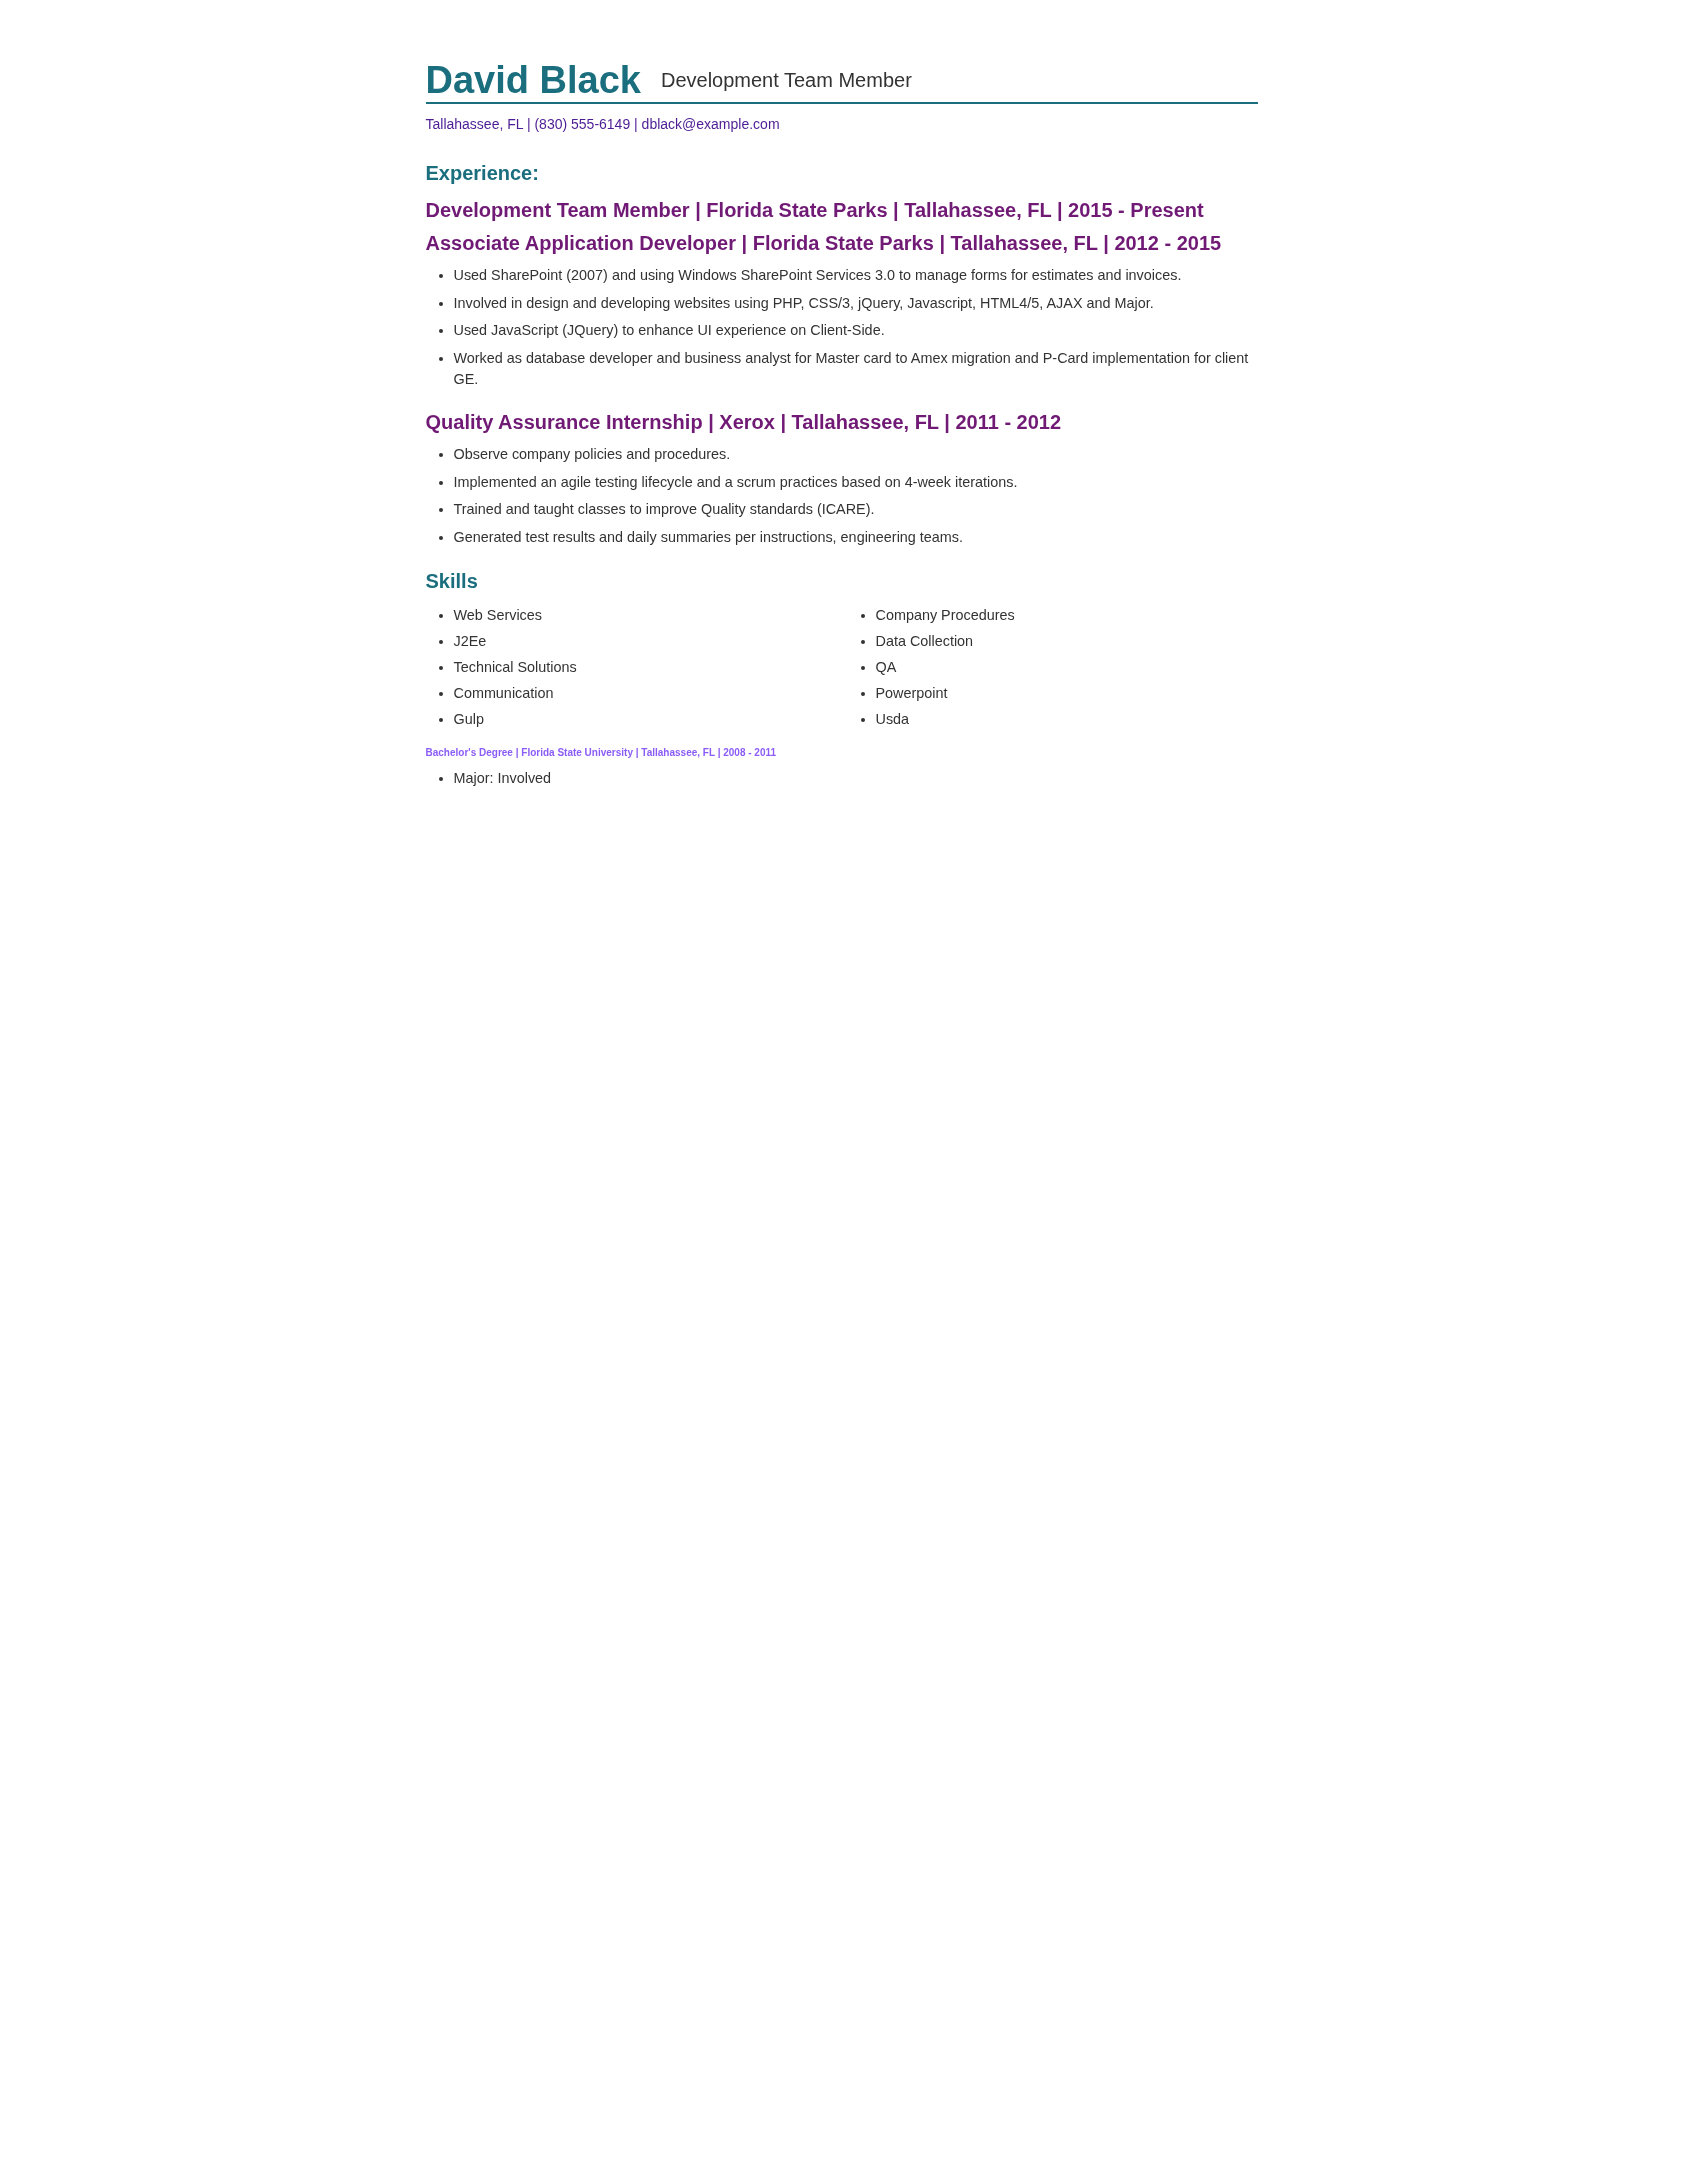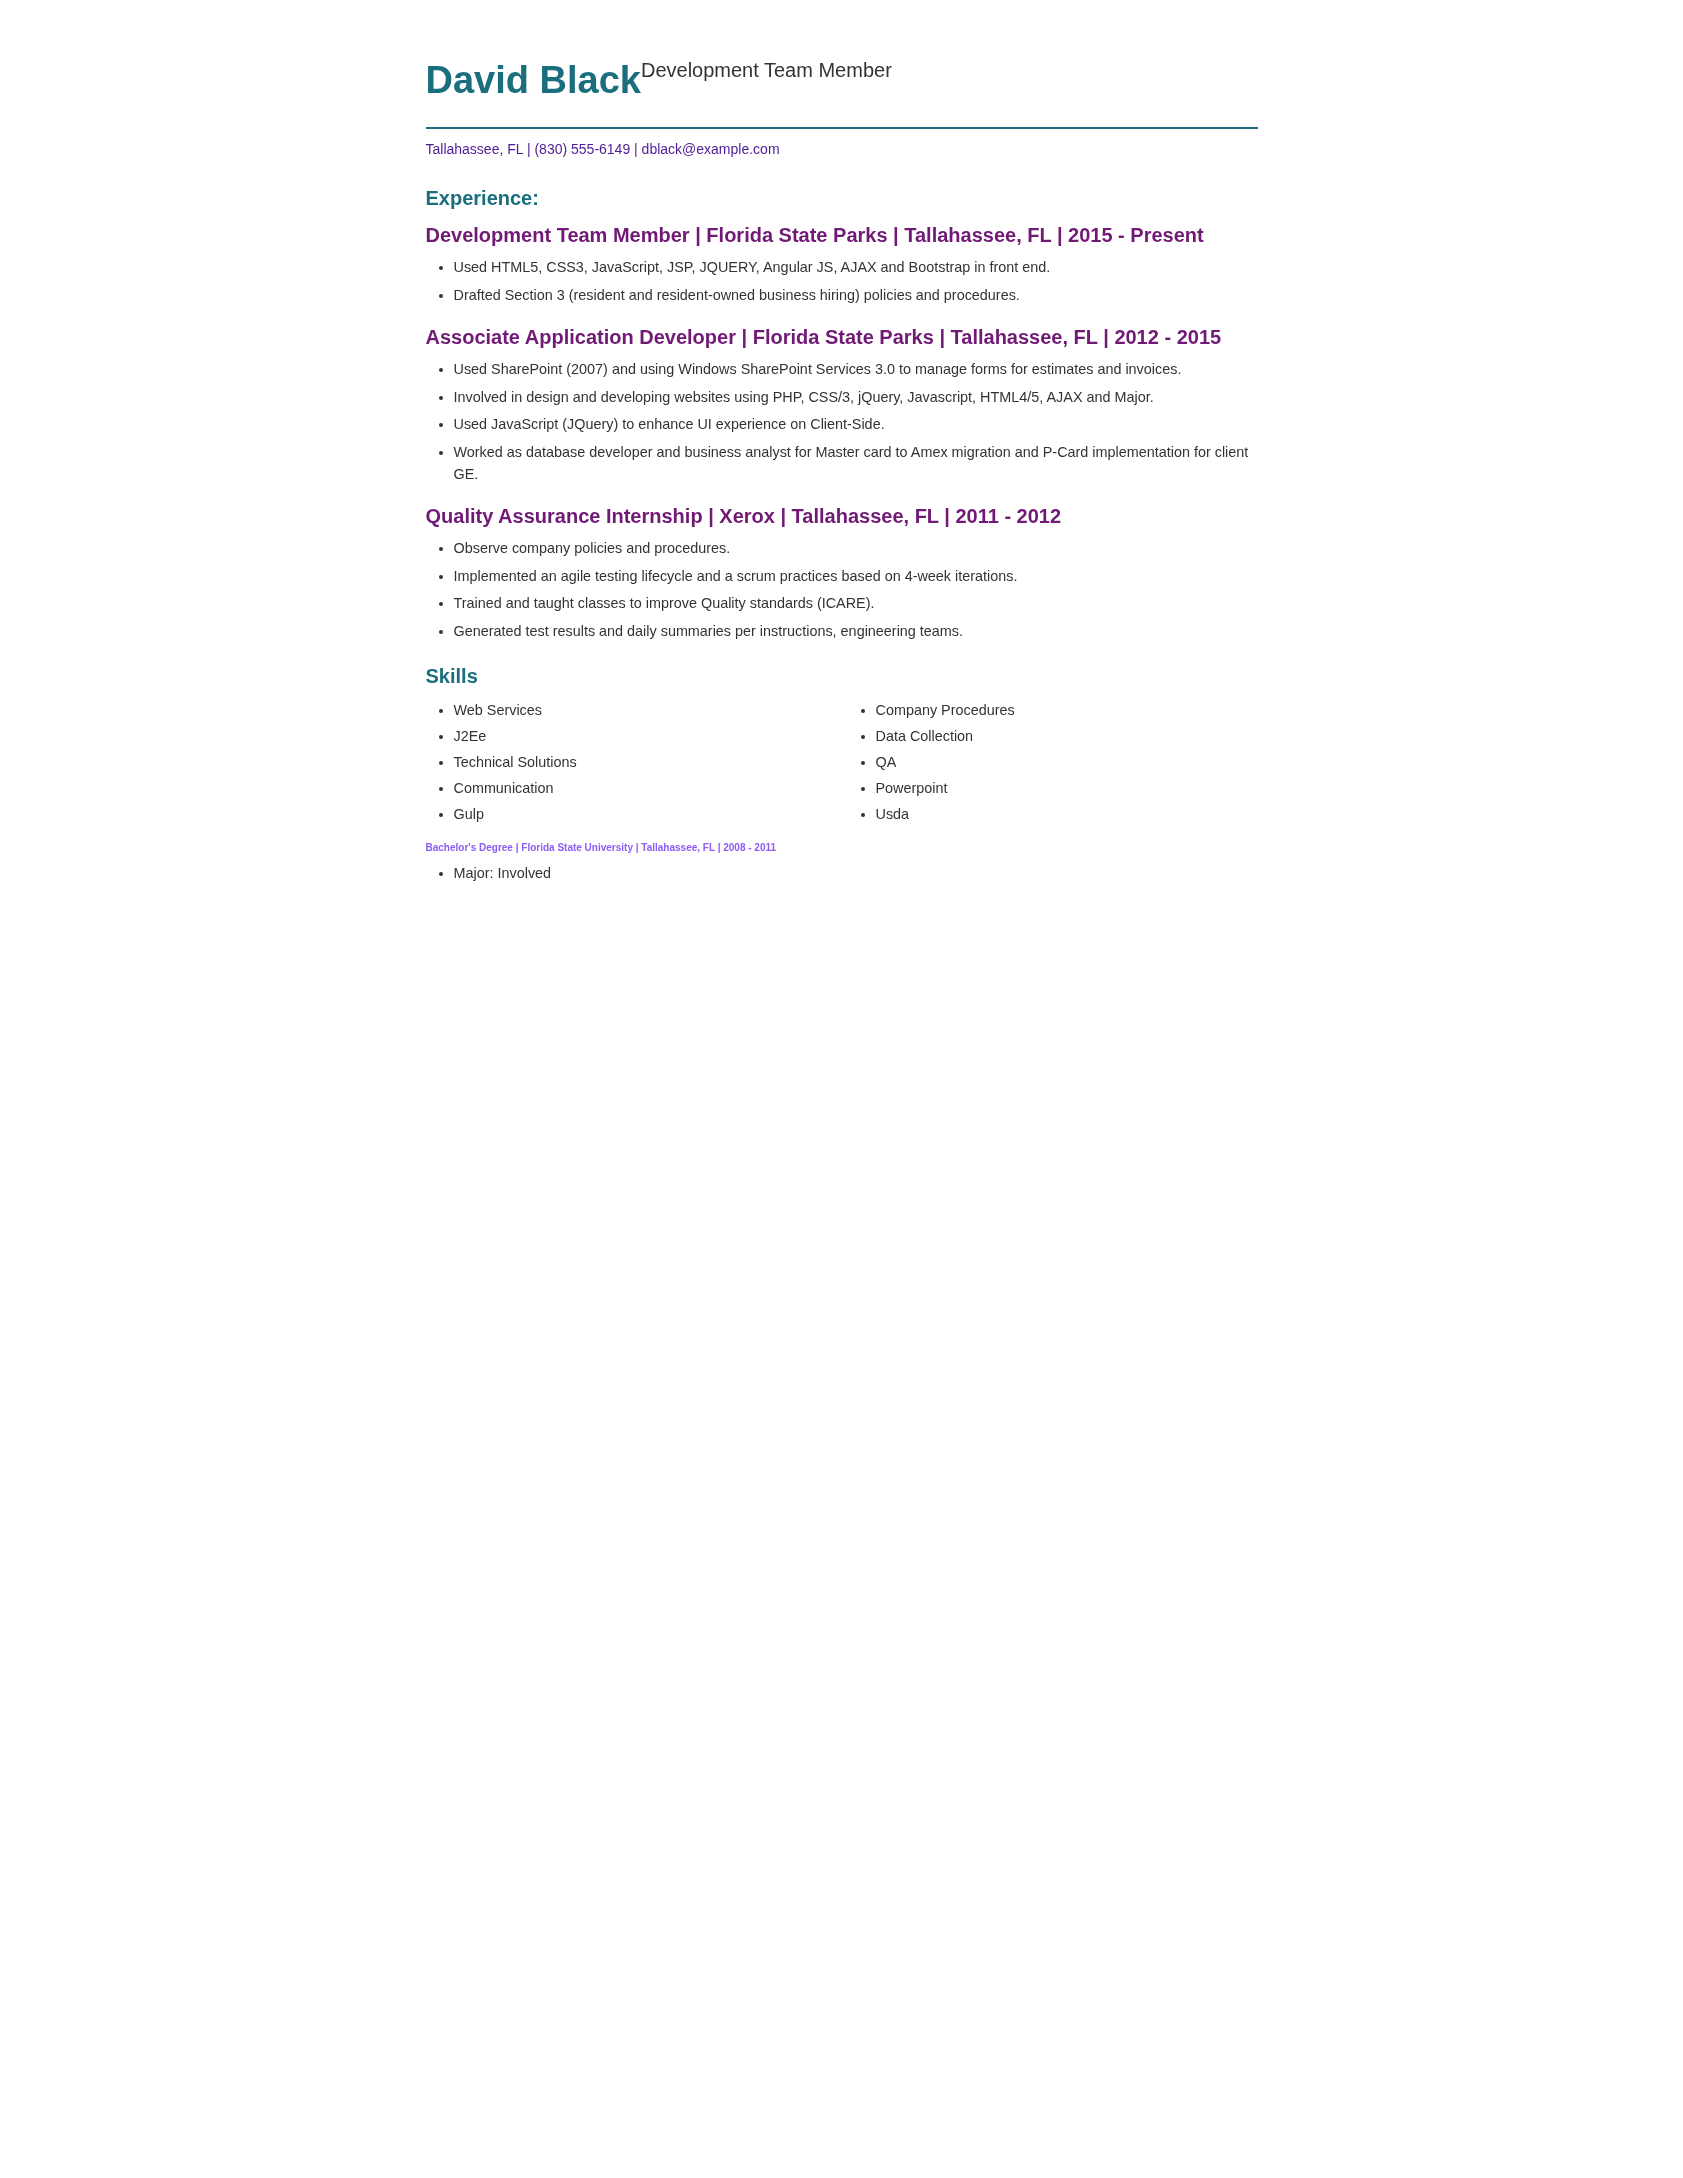--- a/index.html
+++ b/index.html
@@ -11,23 +11,23 @@
       font-family: Arial, sans-serif;
       font-size: 15px;
       color: #333;
       background: #fff;
       padding: 59px 79px;
       max-width: 990px;
       margin: 0 auto;
     }
     .header-name {
       display: flex;
-      align-items: flex-start;
-      gap: 0;
-      margin-bottom: 25px;
+      align-items: center;
+      gap: 20px;
+      margin-bottom: 0;
     }
     .name-text {
       font-size: 38px;
       font-weight: 900;
       color: #1a6e7e;
     }
     .title-text {
       font-size: 20px;
       font-weight: 400;
       color: #333;
@@ -95,24 +95,20 @@
   <span class="name-text">David Black</span>
   <span class="title-text">Development Team Member</span>
 </div>
 <hr class="header-divider">
 <div class="contact-info">Tallahassee, FL  |  (830) 555-6149  |  dblack@example.com</div>
 
 <div>
   <div class="section-title">Experience:</div>
 
   <div class="job-title">Development Team Member | Florida State Parks | Tallahassee, FL | 2015 - Present</div>
-  <ul class="bullets">
-    <li>Used HTML5, CSS3, JavaScript, JSP, JQUERY, Angular JS, AJAX and Bootstrap in front end.</li>
-    <li>Drafted Section 3 (resident and resident-owned business hiring) policies and procedures.</li>
-  </ul>
 
   <div class="job-title">Associate Application Developer | Florida State Parks | Tallahassee, FL | 2012 - 2015</div>
   <ul class="bullets">
     <li>Used SharePoint (2007) and using Windows SharePoint Services 3.0 to manage forms for estimates and invoices.</li>
     <li>Involved in design and developing websites using PHP, CSS/3, jQuery, Javascript, HTML4/5, AJAX and Major.</li>
     <li>Used JavaScript (JQuery) to enhance UI experience on Client-Side.</li>
     <li>Worked as database developer and business analyst for Master card to Amex migration and P-Card implementation for client GE.</li>
   </ul>
 
   <div class="job-title">Quality Assurance Internship | Xerox | Tallahassee, FL | 2011 - 2012</div>

